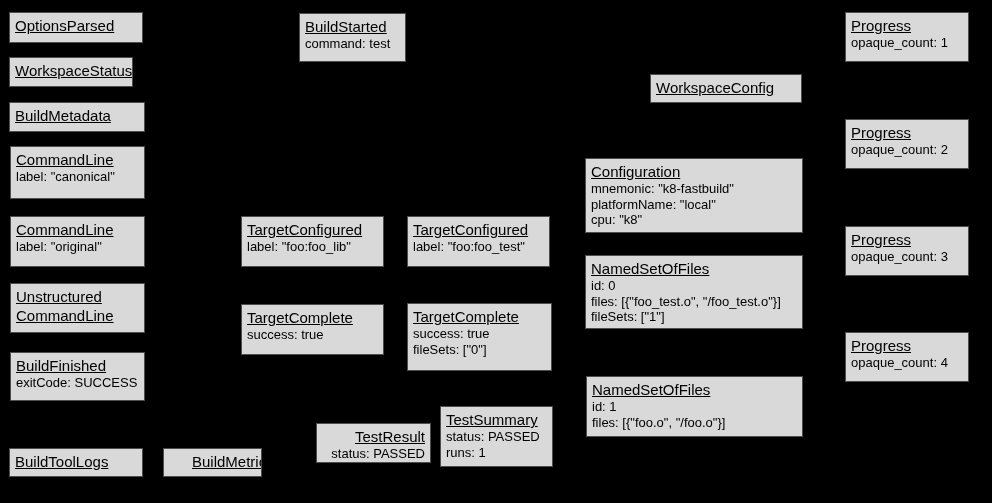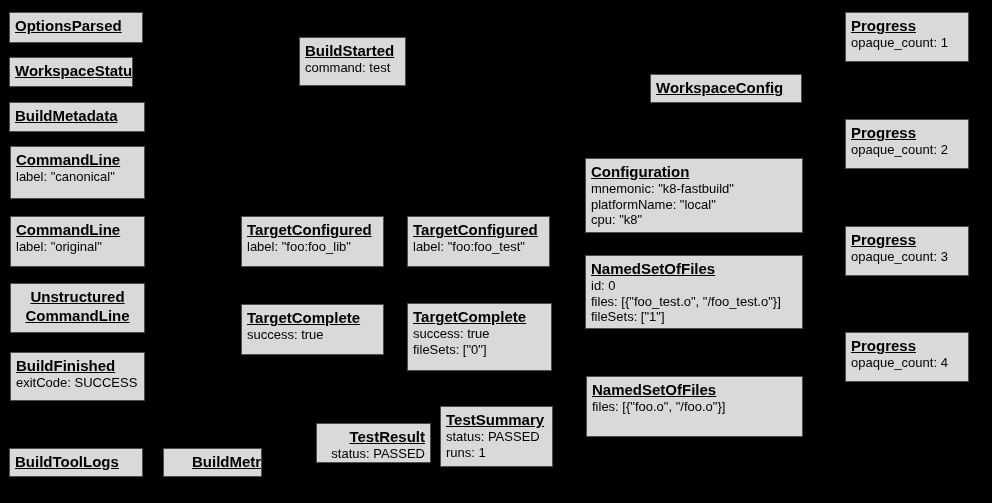--- a/index.html
+++ b/index.html
@@ -20,21 +20,21 @@
     box-sizing: border-box;
     background: var(--node-fill, #d9d9d9);
     border: 1px solid var(--node-border, #4d4d4d);
     color: var(--text, #000000);
     padding: 3px 5px 2px 5px;
     overflow: hidden;
   }
   .node-title-line {
     font-size: 15px;
     line-height: 19px;
-    font-weight: bold;
+    font-weight: normal;
     text-decoration: underline;
     white-space: nowrap;
   }
   .node-attr {
     font-size: 13px;
     line-height: 15.5px;
     white-space: nowrap;
   }
 </style>
 </head>
@@ -61,21 +61,21 @@
         <div class="node-title-line">CommandLine</div>
       </div>
       <div class="node-attr">label: "canonical"</div>
     </div>
     <div class="node" style="left: 10px; top: 216px; width: 135px; height: 51px;">
       <div>
         <div class="node-title-line">CommandLine</div>
       </div>
       <div class="node-attr">label: "original"</div>
     </div>
-    <div class="node" style="left: 10px; top: 283px; width: 135px; height: 50px; text-align: center;">
+    <div class="node" style="left: 10px; top: 283px; width: 135px; height: 50px;">
       <div>
         <div class="node-title-line">Unstructured</div>
         <div class="node-title-line">CommandLine</div>
       </div>
     </div>
     <div class="node" style="left: 10px; top: 352px; width: 135px; height: 49px;">
       <div>
         <div class="node-title-line">BuildFinished</div>
       </div>
       <div class="node-attr">exitCode: SUCCESS</div>
@@ -83,21 +83,21 @@
     <div class="node" style="left: 9px; top: 448px; width: 134px; height: 29px;">
       <div>
         <div class="node-title-line">BuildToolLogs</div>
       </div>
     </div>
     <div class="node" style="left: 163px; top: 448px; width: 99px; height: 29px; padding-left: 28px;">
       <div>
         <div class="node-title-line">BuildMetrics</div>
       </div>
     </div>
-    <div class="node" style="left: 299px; top: 13px; width: 107px; height: 49px; margin-top: 24px;">
+    <div class="node" style="left: 299px; top: 13px; width: 107px; height: 49px;">
       <div>
         <div class="node-title-line">BuildStarted</div>
       </div>
       <div class="node-attr">command: test</div>
     </div>
     <div class="node" style="left: 241px; top: 216px; width: 143px; height: 51px;">
       <div>
         <div class="node-title-line">TargetConfigured</div>
       </div>
       <div class="node-attr">label: "foo:foo_lib"</div>
@@ -152,20 +152,21 @@
         <div class="node-title-line">NamedSetOfFiles</div>
       </div>
       <div class="node-attr">id: 0</div>
       <div class="node-attr">files: [{"foo_test.o", "/foo_test.o"}]</div>
       <div class="node-attr">fileSets: ["1"]</div>
     </div>
     <div class="node" style="left: 586px; top: 376px; width: 217px; height: 61px;">
       <div>
         <div class="node-title-line">NamedSetOfFiles</div>
       </div>
+      <div class="node-attr">id: 1</div>
       <div class="node-attr">files: [{"foo.o", "/foo.o"}]</div>
     </div>
     <div class="node" style="left: 845px; top: 12px; width: 124px; height: 50px;">
       <div>
         <div class="node-title-line">Progress</div>
       </div>
       <div class="node-attr">opaque_count: 1</div>
     </div>
     <div class="node" style="left: 845px; top: 119px; width: 124px; height: 50px;">
       <div>

